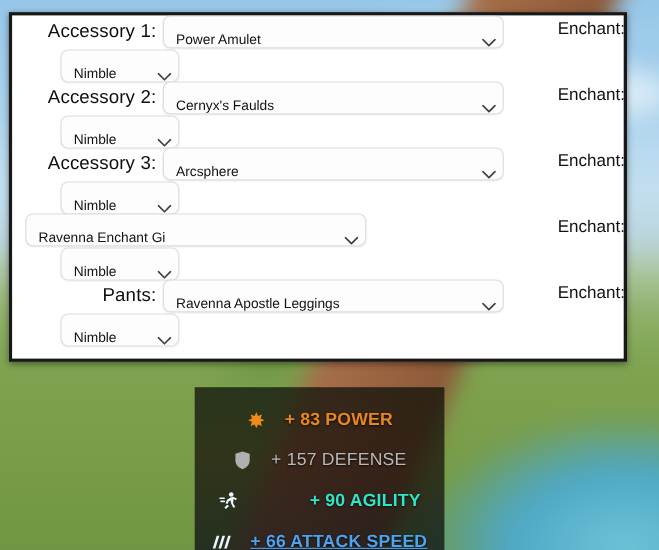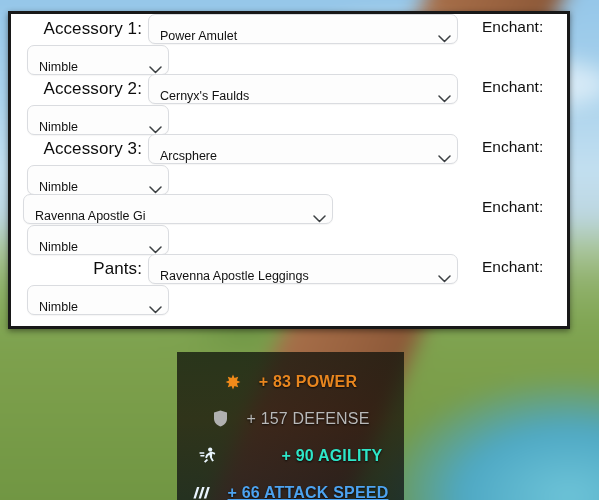--- a/index.html
+++ b/index.html
@@ -123,32 +123,32 @@
     align-items: center;
     justify-content: center;
     flex: 0 0 26px;
   }
   .select-box .chev svg { display: block; }
 
   .gear-select { width: 310px; }
 
   .enchant-label {
     position: absolute;
-    left: 459px;
+    left: 484px;
     top: 4px;
     font-size: 15.5px;
     color: #111;
     white-space: nowrap;
   }
 
   .ench-select {
     position: absolute;
-    left: 4px;
+    left: 32px;
     top: 31px;
-    width: 142px;
+    width: 108px;
   }
   .ench-select .sel-text { font-size: 12.5px; }
 
   
   #stat-panel {
     position: absolute;
     left: 177px;
     top: 352px;
     width: 227px;
     height: 148px;
@@ -257,21 +257,21 @@
           <svg width="13" height="8" viewBox="0 0 13 8">
               <path d="M1 1 L6.5 6.5 L12 1" stroke="#3c4043" stroke-width="1.5" fill="none" stroke-linecap="round" stroke-linejoin="round"></path>
             </svg>
         </span>
       </div>
     </div>
 
     <div class="slot-row">
       <div class="slot-main">
         <div class="select-box gear-select">
-          <span class="sel-text">Ravenna Apostle Gi</span>
+          <span class="sel-text">Ravenna Enchant Gi</span>
           <span class="chev">
             <svg width="13" height="8" viewBox="0 0 13 8">
                 <path d="M1 1 L6.5 6.5 L12 1" stroke="#3c4043" stroke-width="1.5" fill="none" stroke-linecap="round" stroke-linejoin="round"></path>
               </svg>
           </span>
         </div>
       </div>
       <div class="enchant-label">Enchant:</div>
       <div class="select-box ench-select">
         <span class="sel-text">Nimble</span>

